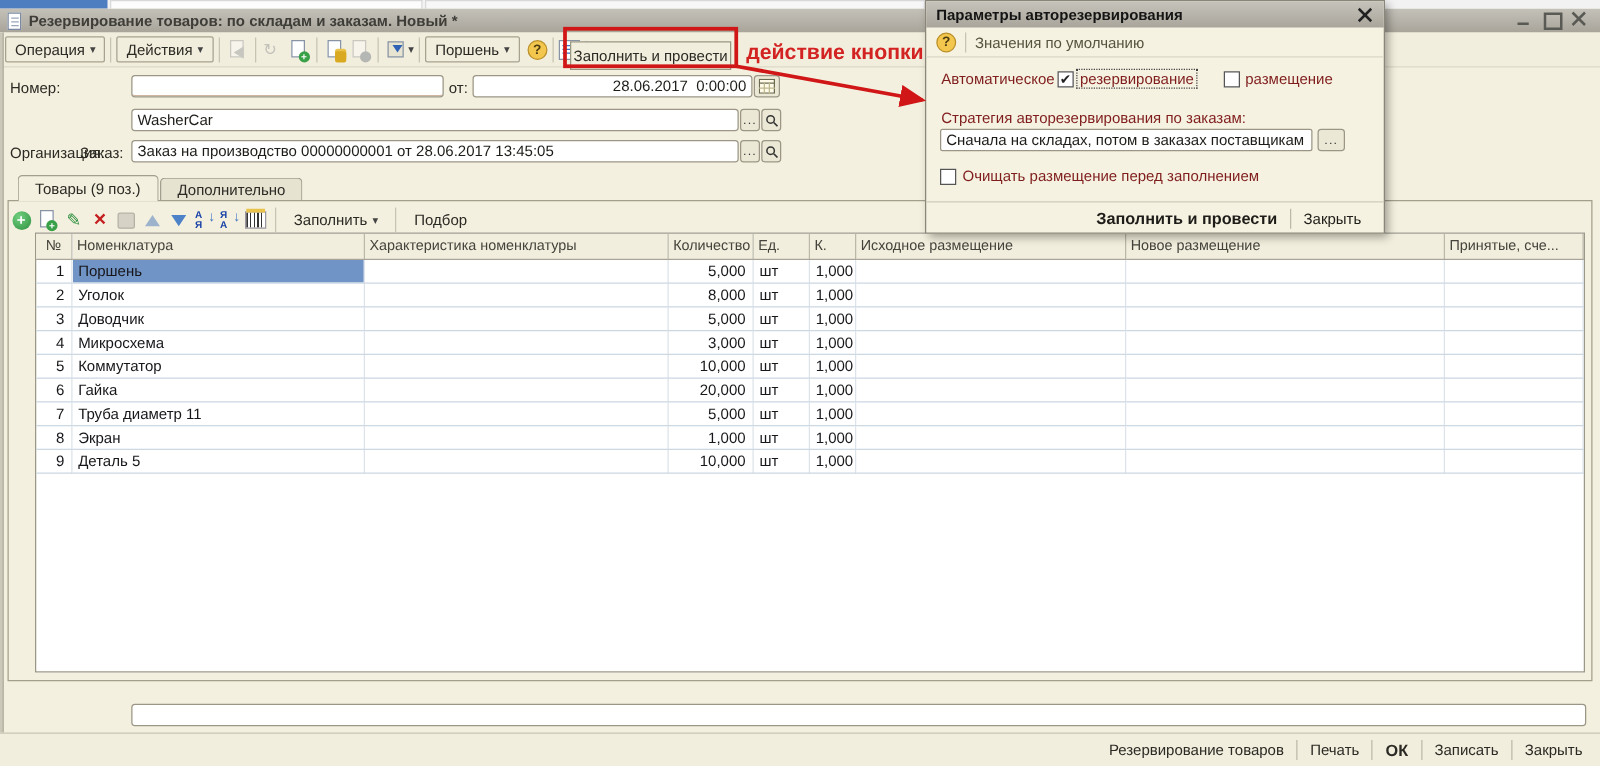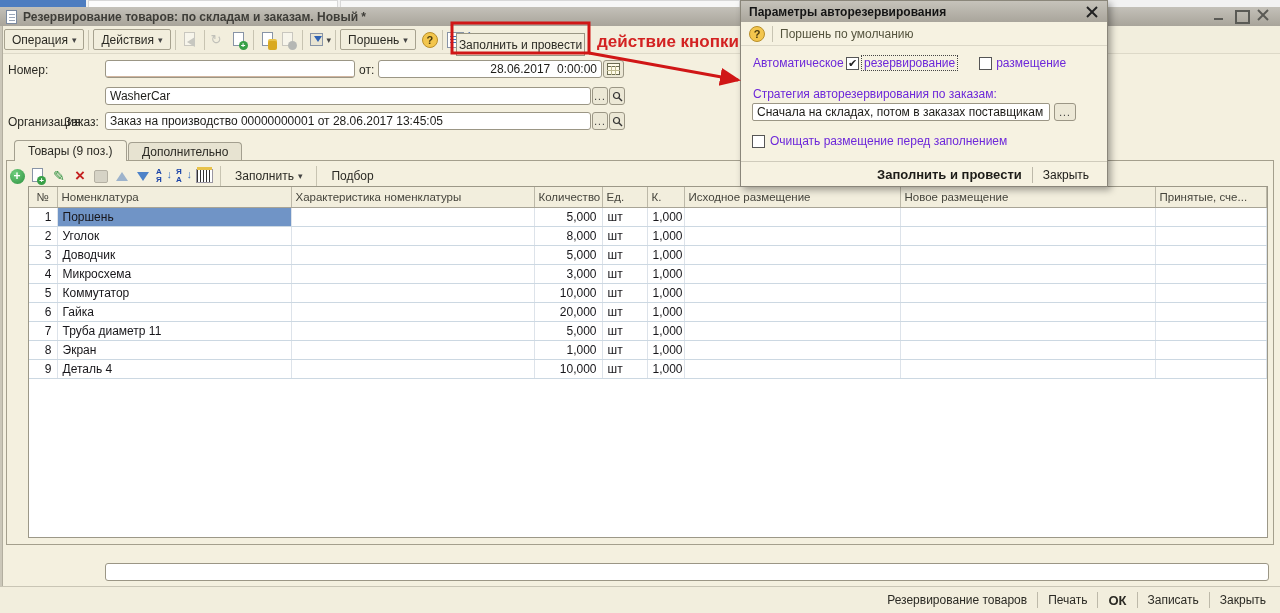--- a/index.html
+++ b/index.html
@@ -126,21 +126,21 @@
   .dlg-title { height:21px; background:linear-gradient(#c6c3bb,#a9a59b); display:flex; align-items:center;
                padding:0 8px; }
   .dlg-title span { font-size:12px; font-weight:bold; color:#141414; }
   .dlg-close { margin-left:auto; width:14px; height:14px; position:relative; cursor:pointer; }
   .dlg-tbar { height:24px; border-bottom:1px solid #dcd8c8; display:flex; align-items:center; padding:0 8px; gap:7px; }
   .dlg-tbar .vline { width:1px; height:16px; background:#c8c4b2; }
   .dlg-defaults { font-size:12px; color:#55543e; cursor:pointer; }
   .cb { width:13px; height:13px; background:#fff; border:1px solid #555; display:inline-flex;
         align-items:center; justify-content:center; font-size:11px; color:#222; flex:none; cursor:pointer; }
   .dlg-row { position:absolute; left:12px; display:flex; align-items:center; font-size:12px; color:#1d1c18; }
-  .dlg-lbl { font-size:12px; color:#6d28d9; }
+  .dlg-lbl { font-size:12px; color:#7f1d1d; }
   .focus-dotted { outline:1px dotted #444; padding:0 2px; }
   .dlg-btnbar { position:absolute; left:0; top:160px; width:100%; height:26px; border-top:1px solid #cfcbbb;
                 display:flex; align-items:center; justify-content:flex-end; padding-right:8px; }
   .dlg-btn { font-size:12px; color:#1d1c18; padding:0 10px; cursor:pointer; white-space:nowrap; background:none; border:none; font-family:inherit; }
   .dlg-btn.bold { font-weight:bold; font-size:13px; }
 
   
   .anno-svg { position:absolute; left:0; top:0; z-index:50; pointer-events:none; }
   .anno-text { position:absolute; left:597px; top:32px; font-size:17px; font-weight:bold; color:#d32222;
                z-index:50; pointer-events:none; white-space:nowrap; }
@@ -422,21 +422,21 @@
               <td class="c-char"></td>
               <td class="num">1,000</td>
               <td class="c-unit">шт</td>
               <td class="num">1,000</td>
               <td class="c-src"></td>
               <td class="c-nw"></td>
               <td class="c-acc"></td>
             </tr>
             <tr>
               <td class="c-n">9</td>
-              <td class="c-name">Деталь 4</td>
+              <td class="c-name">Деталь 5</td>
               <td class="c-char"></td>
               <td class="num">10,000</td>
               <td class="c-unit">шт</td>
               <td class="num">1,000</td>
               <td class="c-src"></td>
               <td class="c-nw"></td>
               <td class="c-acc"></td>
             </tr>
           </tbody>
       </table>
@@ -464,21 +464,21 @@
       <span class="dlg-close">
         <svg width="14" height="14">
             <line x1="2" y1="2" x2="12" y2="12" stroke="#222" stroke-width="2"></line>
             <line x1="12" y1="2" x2="2" y2="12" stroke="#222" stroke-width="2"></line>
           </svg>
       </span>
     </div>
     <div class="dlg-tbar">
       <span class="qmark">?</span>
       <span class="vline"></span>
-      <span class="dlg-defaults">Поршень по умолчанию</span>
+      <span class="dlg-defaults">Значения по умолчанию</span>
     </div>
 
     <div class="dlg-row" style="top:55px;">
       <span class="dlg-lbl" style="width:93px;">Автоматическое</span>
       <span class="cb">✔</span>
       <span class="dlg-lbl focus-dotted" style="margin-left:3px;">резервирование</span>
       <span class="cb" style="margin-left:22px;"></span>
       <span class="dlg-lbl" style="margin-left:4px;">размещение</span>
     </div>
 

